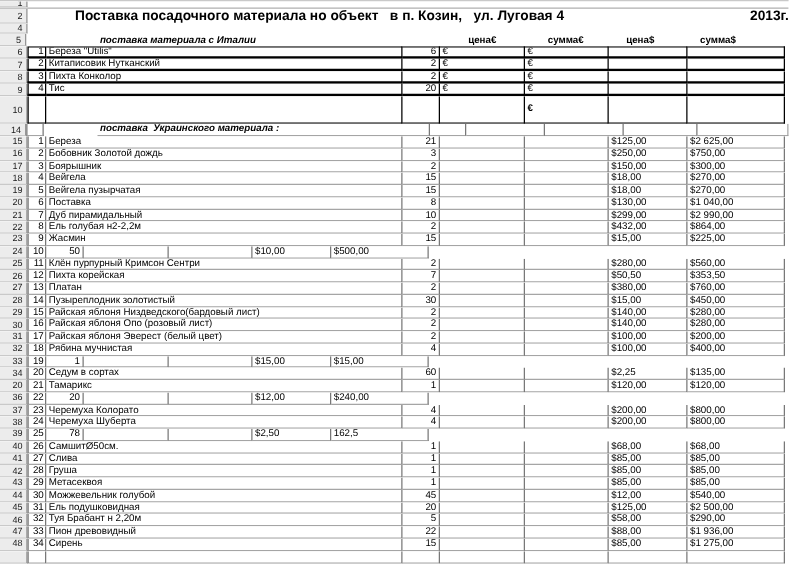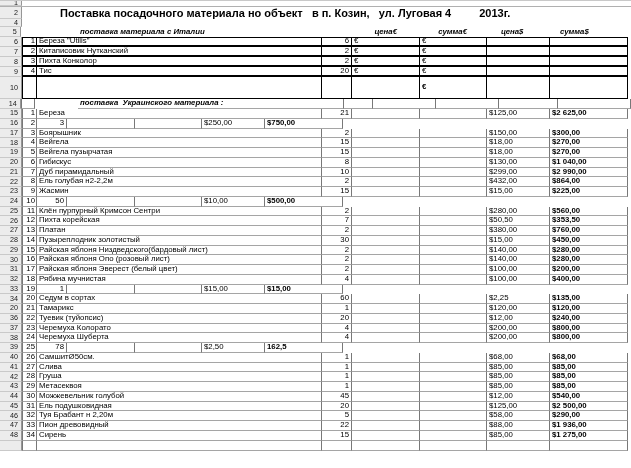--- a/index.html
+++ b/index.html
@@ -13,40 +13,40 @@
   .hua{height:9.75px}
   .c{box-sizing:border-box;height:100%;overflow:hidden;white-space:pre;font-size:7.8px;line-height:1.1;display:flex;align-items:center;}
   .cg{width:22px;background:#ececec;border-right:1px solid #969696;border-bottom:1px solid #c9c9c9;
       justify-content:flex-end;padding-right:3px;font-size:7.2px;color:#1a1a1a;}
   .cn{width:15px;justify-content:flex-end;padding-right:1px;}
   .cname{width:285px;padding-left:2px;}
   .cqty{width:30px;justify-content:flex-end;padding-right:2px;}
   .ce1{width:68px;}
   .ce2{width:67px;}
   .cd1{width:63px;padding-left:2px;}
-  .cd2{width:78px;padding-left:2px;font-weight:bold;}
+  .cd2{width:78px;padding-left:2px;}
   .money{width:100%;display:flex;justify-content:space-between;align-items:center;}
   .money .sym{padding-left:2px;}
   .money .val{padding-right:2px;margin-top:44px;}
   
   .it .c:not(.cg){border-right:1px solid #000;border-bottom:2px solid #000;}
   .it .cn{border-left:1px solid #000;}
   #italy-rows .row:first-child .c:not(.cg){border-top:1.5px solid #000;}
   
   .rtot .c:not(.cg){border-right:1px solid #000;border-bottom:1px solid #000;}
   .rtot .cn{border-left:1px solid #000;}
   .rtot .ce2{font-weight:bold;}
   
   .ua .c:not(.cg){border-right:1px solid #787878;border-bottom:1px solid #a5a5a5;}
   .ua .cn{border-left:1px solid #787878;}
   
   .row1{border-bottom:1px solid #b0b0b0;}
-  .title-cell{width:609px;padding-left:38px;font-weight:bold;font-size:11px;align-items:center;}
+  .title-cell{width:609px;padding-left:38px;font-weight:bold;font-size:11px;align-items:center;justify-content:space-between;}
   .title-year{margin-left:28px;}
-  .colhead{font-weight:bold;font-style:italic;padding-left:2px;}
+  .colhead{font-weight:bold;padding-left:2px;}
   .sechead{font-weight:bold;font-style:italic;margin-left:43px;}
   .fill{flex:1;}
 </style>
 </head>
 <body>
 
 <div class="sheet">
 
   <div class="row h5 row1">
     <div class="c cg">1</div>
@@ -198,20 +198,21 @@
     <div class="c cqty">21</div>
     <div class="c ce1"></div>
     <div class="c ce2"></div>
     <div class="c cd1">$125,00</div>
     <div class="c cd2">$2 625,00</div>
   </div>
 
   <div class="row hua ua">
     <div class="c cg">16</div>
     <div class="c cn">2</div>
+    <div class="c cname">Бобовник Золотой дождь</div>
     <div class="c cqty">3</div>
     <div class="c ce1"></div>
     <div class="c ce2"></div>
     <div class="c cd1">$250,00</div>
     <div class="c cd2">$750,00</div>
   </div>
 
   <div class="row hua ua">
     <div class="c cg">17</div>
     <div class="c cn">3</div>
@@ -241,21 +242,21 @@
     <div class="c cqty">15</div>
     <div class="c ce1"></div>
     <div class="c ce2"></div>
     <div class="c cd1">$18,00</div>
     <div class="c cd2">$270,00</div>
   </div>
 
   <div class="row hua ua">
     <div class="c cg">20</div>
     <div class="c cn">6</div>
-    <div class="c cname">Гибискус</div>
+    <div class="c cname">Поставка</div>
     <div class="c cqty">8</div>
     <div class="c ce1"></div>
     <div class="c ce2"></div>
     <div class="c cd1">$130,00</div>
     <div class="c cd2">$1 040,00</div>
   </div>
 
   <div class="row hua ua">
     <div class="c cg">21</div>
     <div class="c cn">7</div>
@@ -415,21 +416,20 @@
     <div class="c cqty">1</div>
     <div class="c ce1"></div>
     <div class="c ce2"></div>
     <div class="c cd1">$120,00</div>
     <div class="c cd2">$120,00</div>
   </div>
 
   <div class="row hua ua">
     <div class="c cg">36</div>
     <div class="c cn">22</div>
-    <div class="c cname">Туевик (туйопсис)</div>
     <div class="c cqty">20</div>
     <div class="c ce1"></div>
     <div class="c ce2"></div>
     <div class="c cd1">$12,00</div>
     <div class="c cd2">$240,00</div>
   </div>
 
   <div class="row hua ua">
     <div class="c cg">37</div>
     <div class="c cn">23</div>

